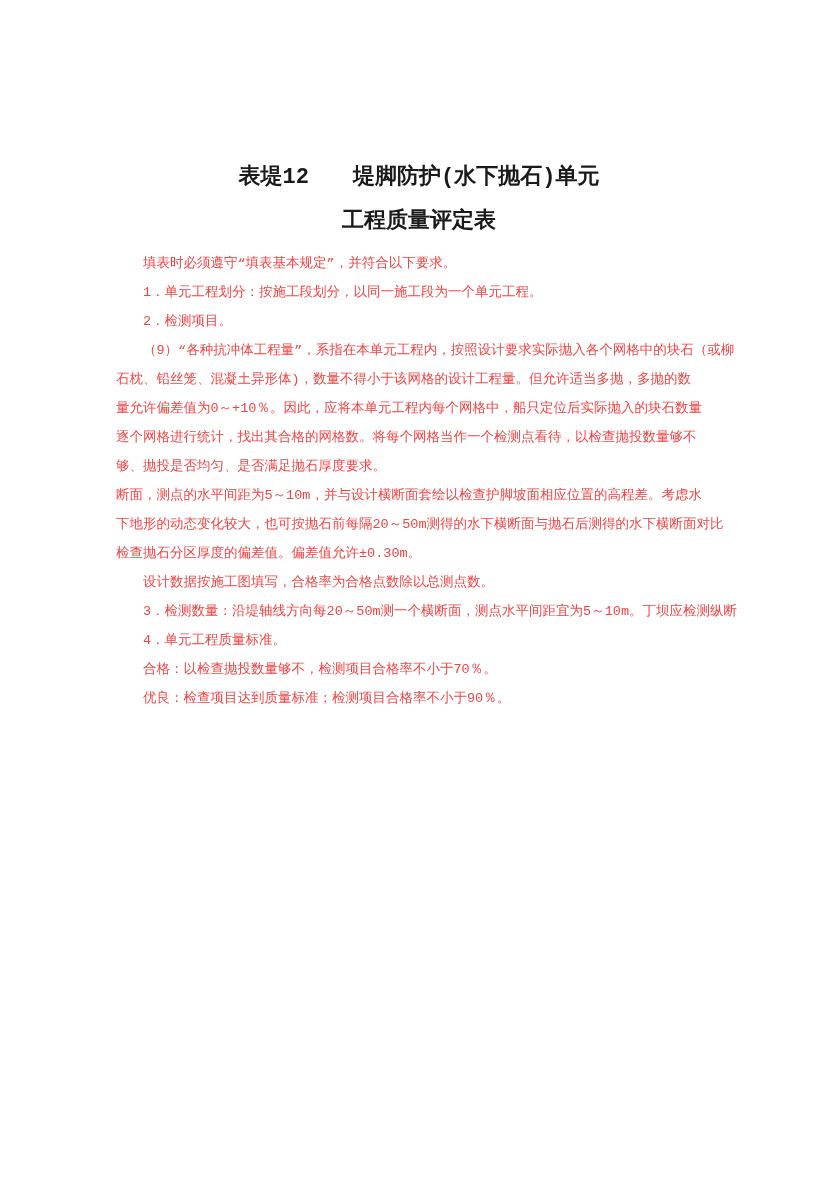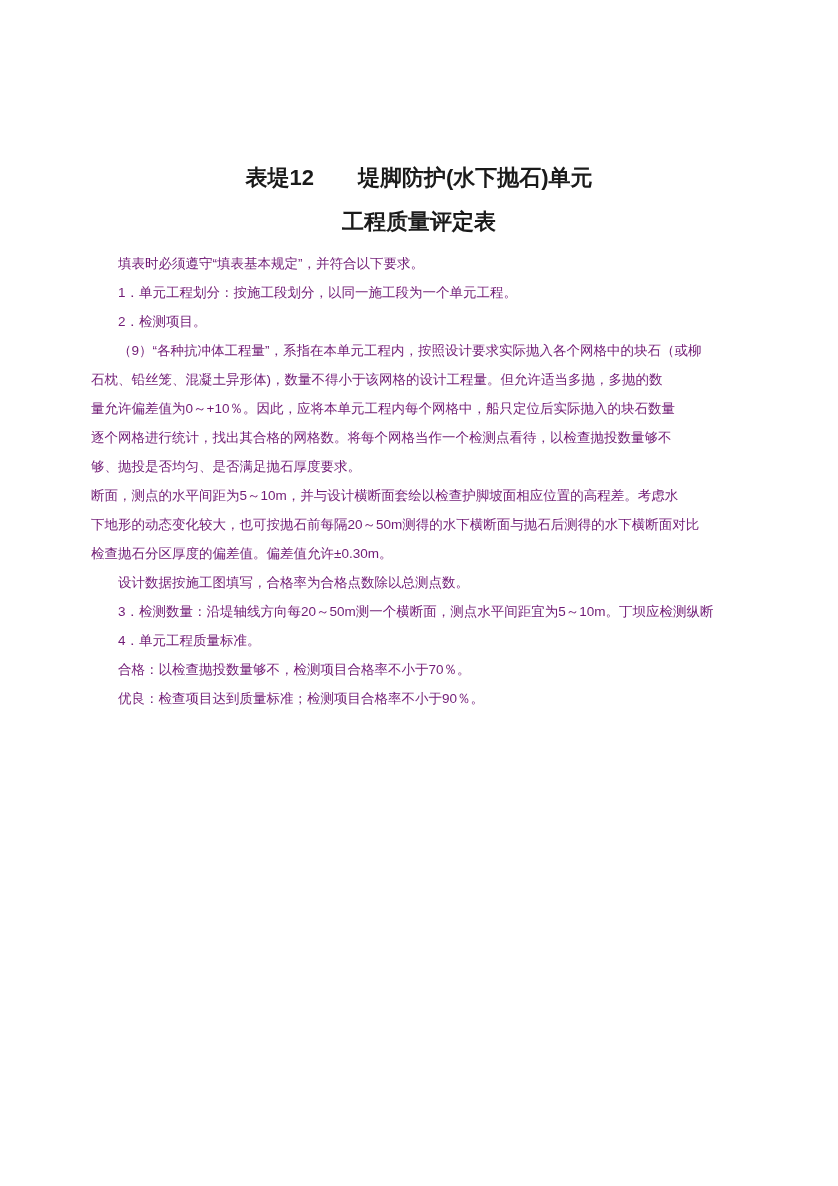--- a/index.html
+++ b/index.html
@@ -6,42 +6,42 @@
     margin: 0;
     padding: 0;
     background: #ffffff;
   }
   .page {
     position: relative;
     width: 838px;
     height: 870px;
     background: #ffffff;
     overflow: hidden;
-    font-family: Liberation Sans, sans-serif;
+    font-family: Liberation Mono, monospace;
     color: #1c1c1c;
   }
   .title-block {
     margin-top: 156px;
     text-align: center;
     font-size: 22px;
     font-weight: bold;
     line-height: 44px;
     color: #1a1a1a;
   }
   .title-line {
     white-space: pre;
   }
   .title-line.spread {
     letter-spacing: 6px;
   }
   .body-block {
-    margin: 5px 90px 0 91px;
+    margin: 5px 90px 0 116px;
     font-size: 13.5px;
     line-height: 29px;
-    color: #701a75;
+    color: #ef4444;
   }
   .line {
     white-space: pre;
   }
   .line.indent {
     text-indent: 27px;
   }
 </style>
 </head>
 <body>

